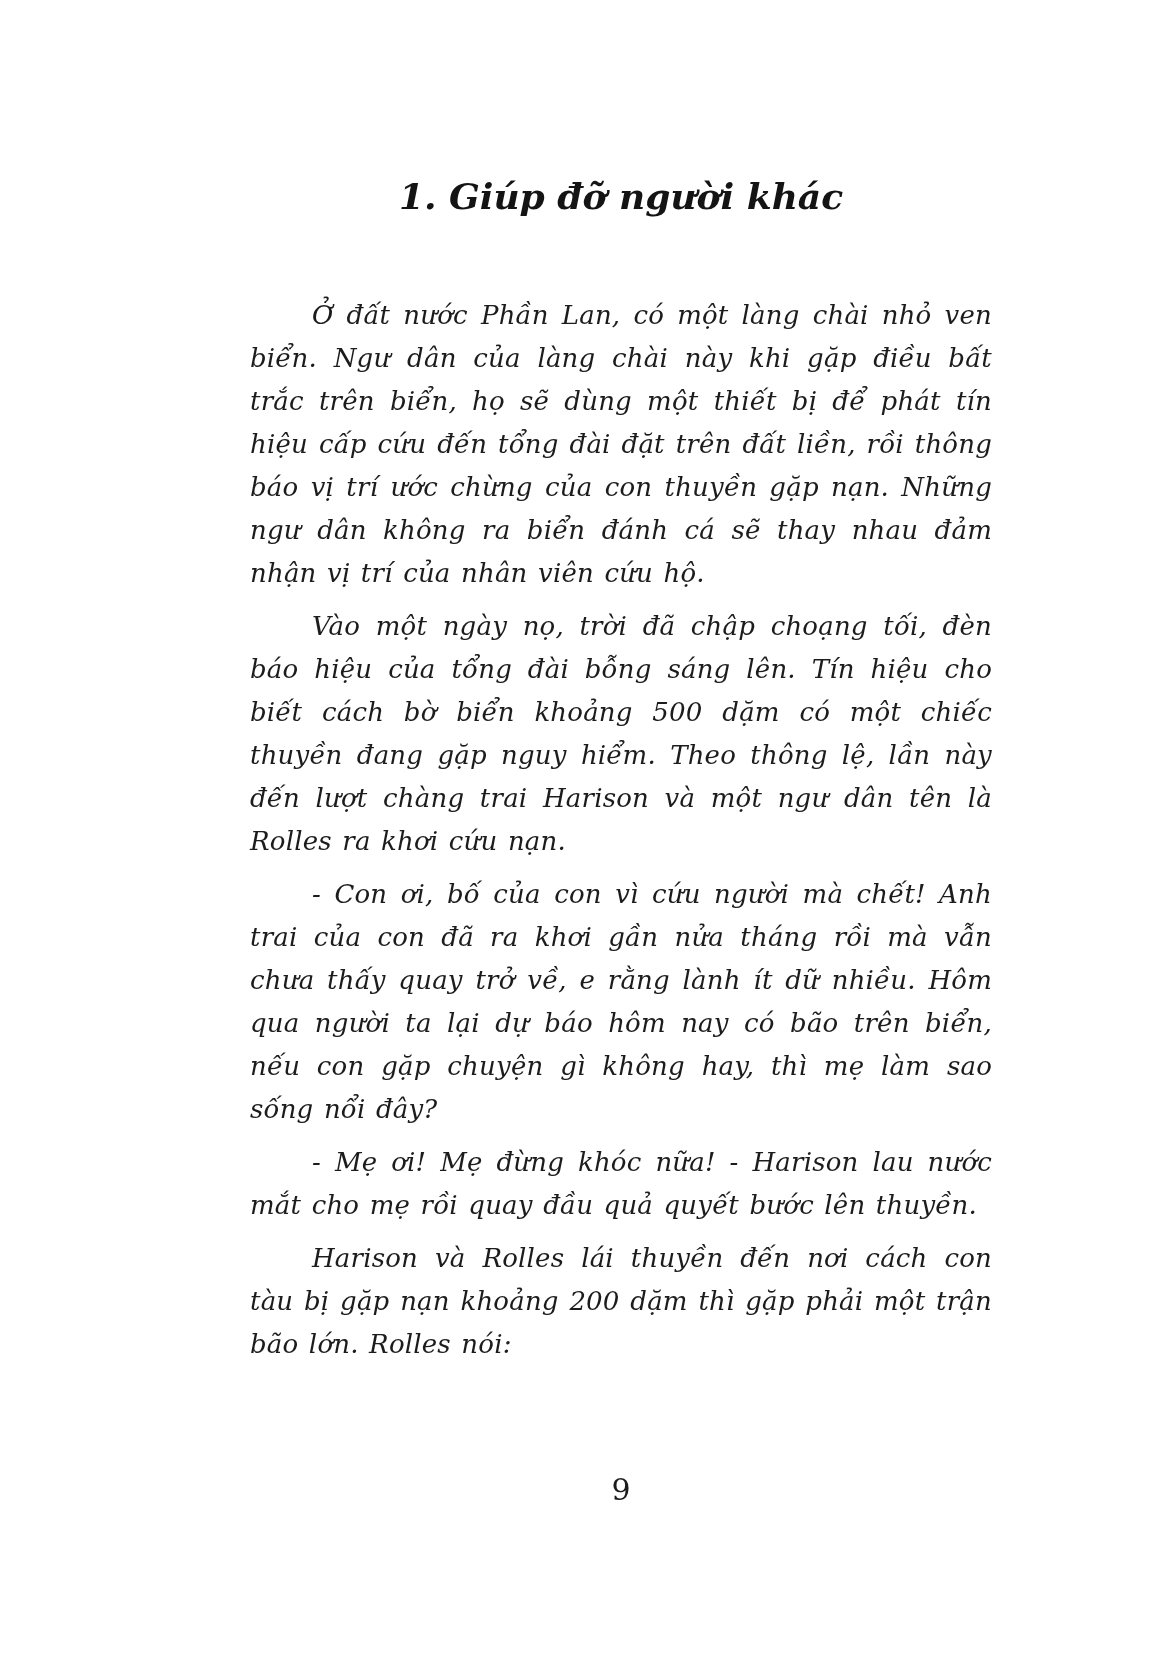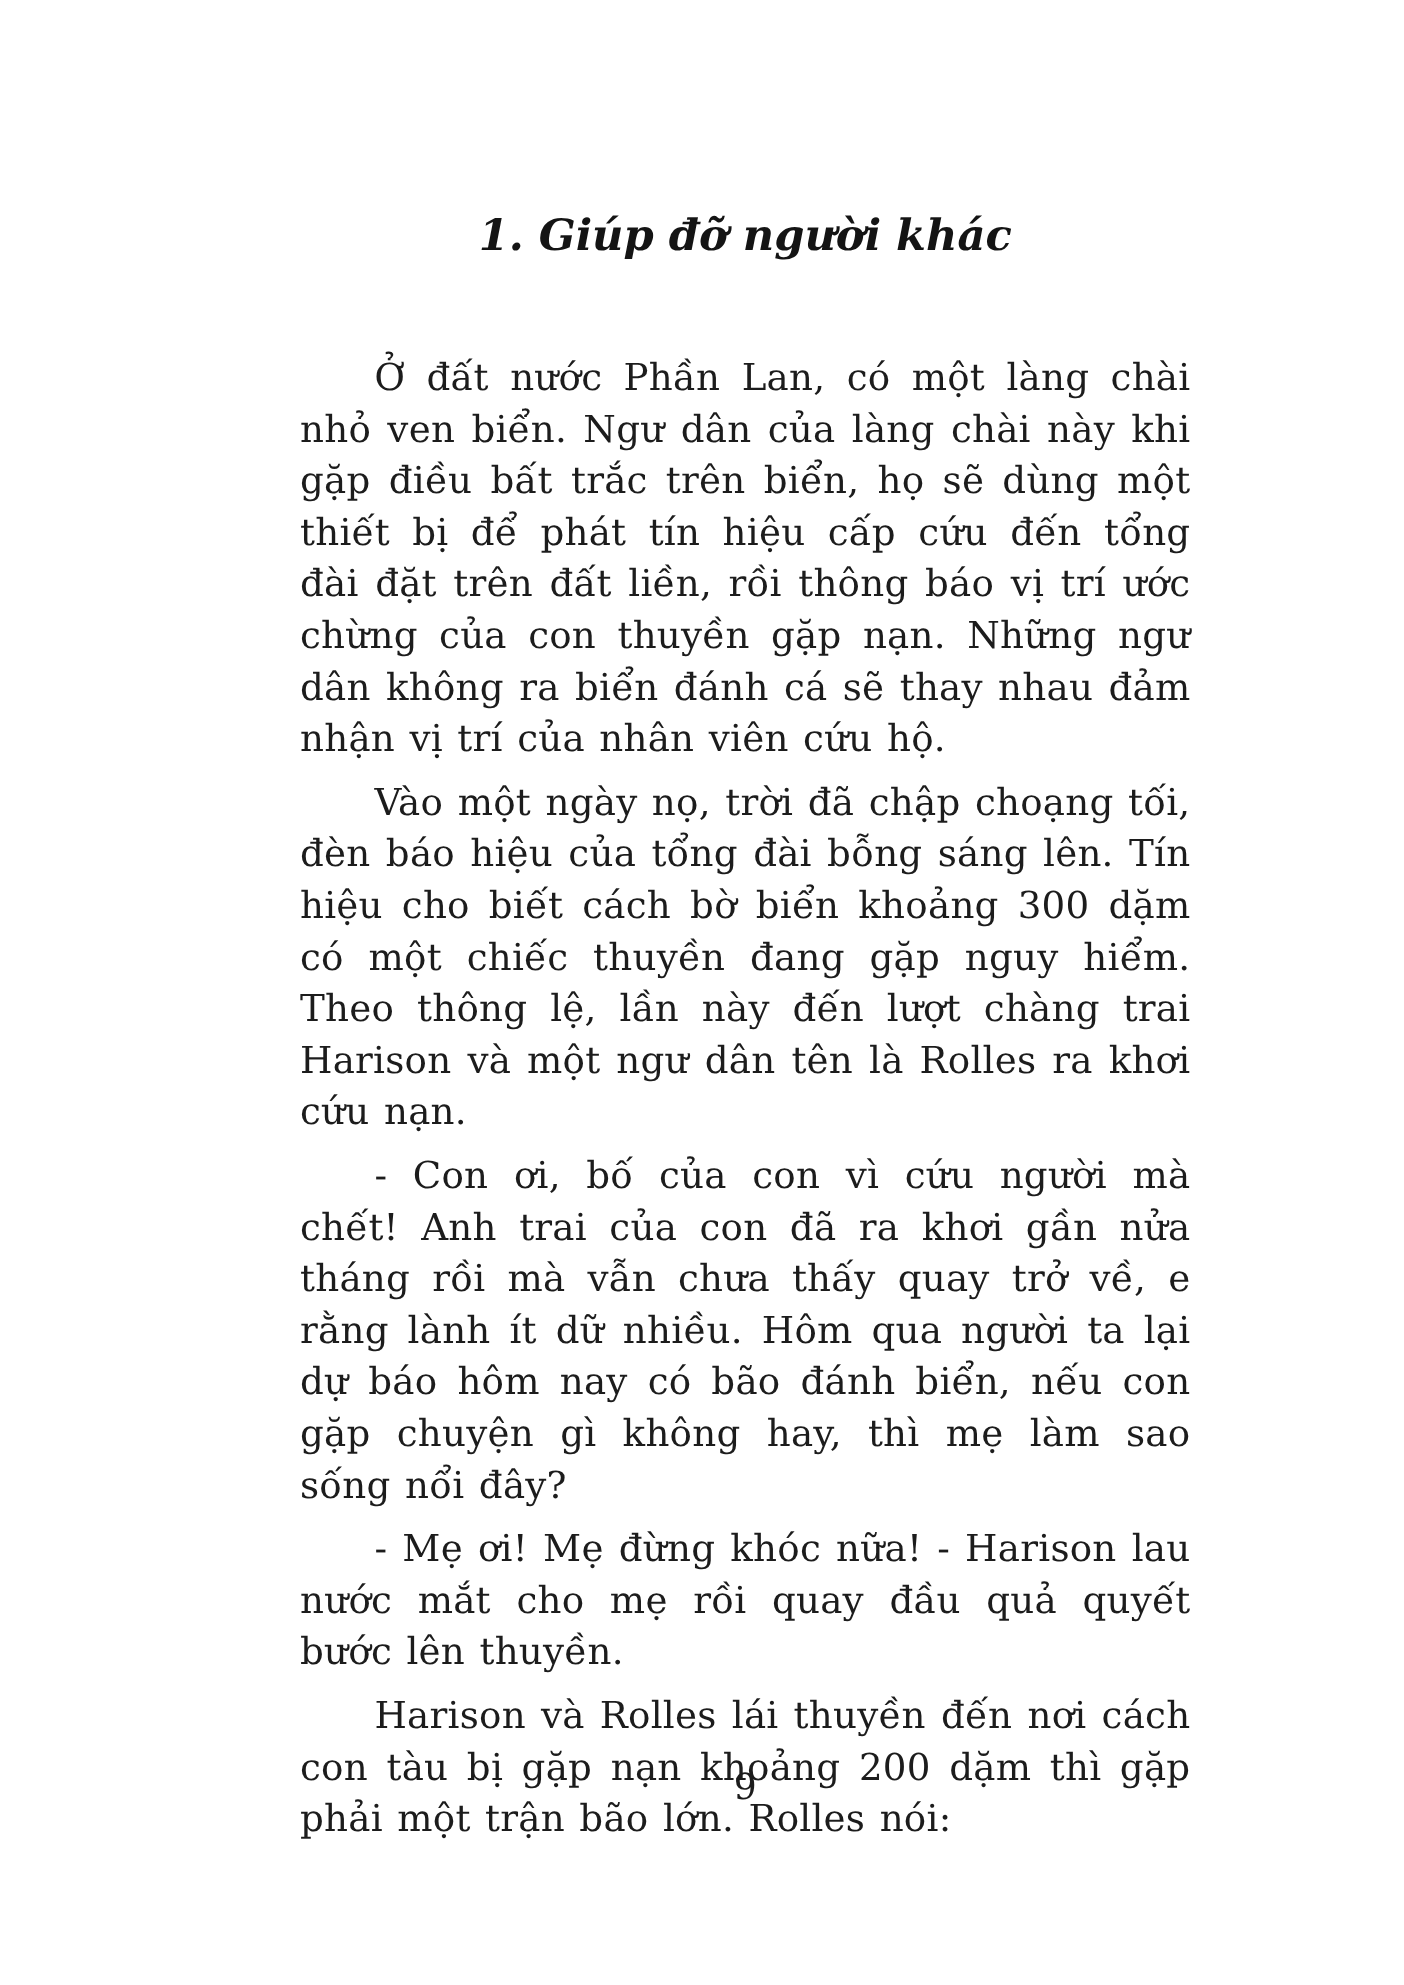--- a/index.html
+++ b/index.html
@@ -29,27 +29,28 @@
     font-weight: 700;
     font-size: 36px;
     line-height: 1.45;
     color: #141414;
   }
   .chapter-title .title-line {
     display: block;
   }
   .body-text p {
     margin: 0 0 10px 0;
-    font-size: 31px;
+    font-size: 26px;
     line-height: 43px;
     text-align: justify;
     text-indent: 62px;
     color: #1c1c1c;
     letter-spacing: 0.2px;
     word-spacing: 2px;
+    font-style: italic;
   }
   .page-number {
     position: absolute;
     left: 250px;
     width: 742px;
     top: 1472px;
     text-align: center;
     font-size: 30px;
     color: #1c1c1c;
   }
@@ -58,21 +59,21 @@
 <body>
 
 <div class="page">
   <div class="text-block">
     <h1 class="chapter-title">
       <span class="title-line">1. Giúp đỡ người khác</span>
     </h1>
 
     <div class="body-text">
       <p>Ở đất nước Phần Lan, có một làng chài nhỏ ven biển. Ngư dân của làng chài này khi gặp điều bất trắc trên biển, họ sẽ dùng một thiết bị để phát tín hiệu cấp cứu đến tổng đài đặt trên đất liền, rồi thông báo vị trí ước chừng của con thuyền gặp nạn. Những ngư dân không ra biển đánh cá sẽ thay nhau đảm nhận vị trí của nhân viên cứu hộ.</p>
-      <p>Vào một ngày nọ, trời đã chập choạng tối, đèn báo hiệu của tổng đài bỗng sáng lên. Tín hiệu cho biết cách bờ biển khoảng 300 dặm có một chiếc thuyền đang gặp nguy hiểm. Theo thông lệ, lần này đến lượt chàng trai Harison và một ngư dân tên là Rolles ra khơi cứu nạn.</p>
-      <p>- Con ơi, bố của con vì cứu người mà chết! Anh trai của con đã ra khơi gần nửa tháng rồi mà vẫn chưa thấy quay trở về, e rằng lành ít dữ nhiều. Hôm qua người ta lại dự báo hôm nay có bão đánh biển, nếu con gặp chuyện gì không hay, thì mẹ làm sao sống nổi đây?</p>
+      <p>Vào một ngày nọ, trời đã chập choạng tối, đèn báo hiệu của tổng đài bỗng sáng lên. Tín hiệu cho biết cách bờ biển khoảng 500 dặm có một chiếc thuyền đang gặp nguy hiểm. Theo thông lệ, lần này đến lượt chàng trai Harison và một ngư dân tên là Rolles ra khơi cứu nạn.</p>
+      <p>- Con ơi, bố của con vì cứu người mà chết! Anh trai của con đã ra khơi gần nửa tháng rồi mà vẫn chưa thấy quay trở về, e rằng lành ít dữ nhiều. Hôm qua người ta lại dự báo hôm nay có bão trên biển, nếu con gặp chuyện gì không hay, thì mẹ làm sao sống nổi đây?</p>
       <p>- Mẹ ơi! Mẹ đừng khóc nữa! - Harison lau nước mắt cho mẹ rồi quay đầu quả quyết bước lên thuyền.</p>
       <p>Harison và Rolles lái thuyền đến nơi cách con tàu bị gặp nạn khoảng 200 dặm thì gặp phải một trận bão lớn. Rolles nói:</p>
     </div>
   </div>
 
   <div class="page-number">9</div>
 </div>
 
 </body></html>

